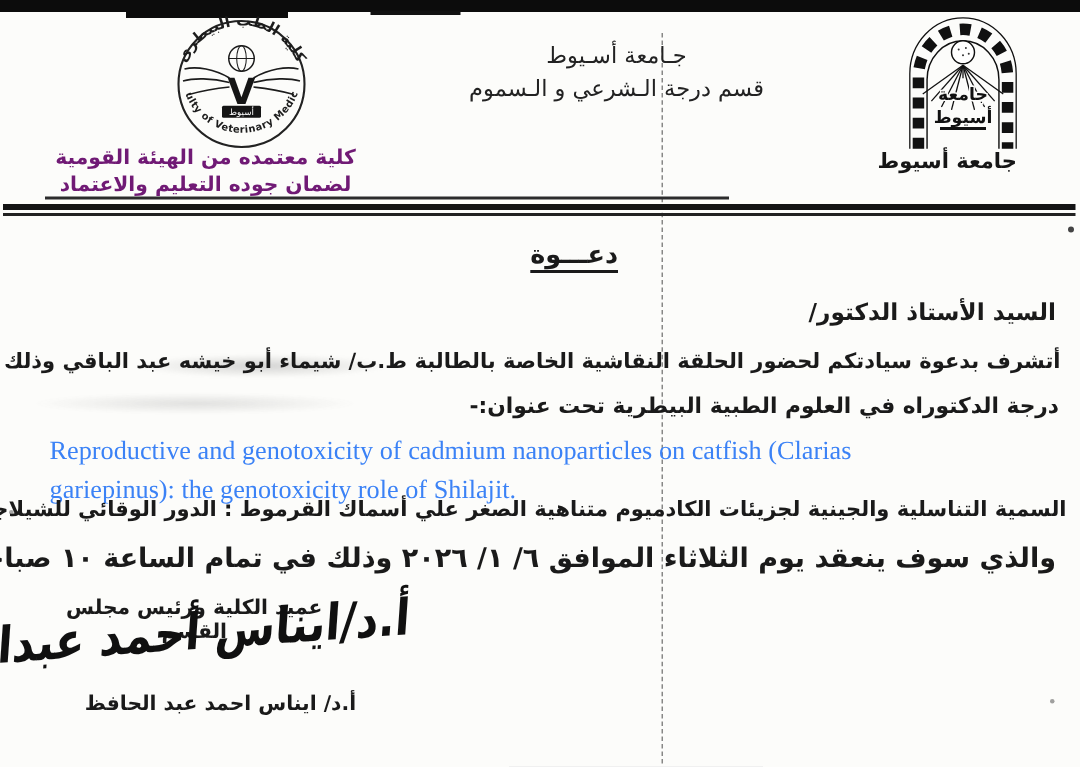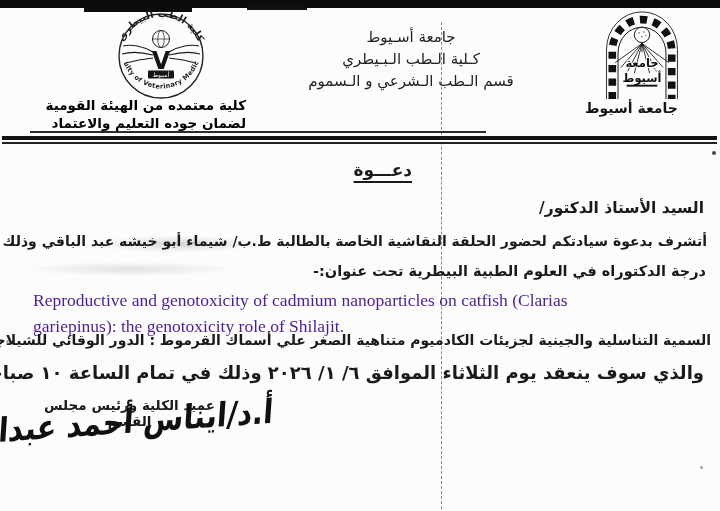--- a/index.html
+++ b/index.html
@@ -14,36 +14,36 @@
   .fold{position:absolute;left:441px;top:22px;height:487px;width:0;border-left:1px dashed #6a6a6a;opacity:.8;}
   .speck{position:absolute;background:#444;border-radius:50%;}
   .smudge{position:absolute;background:radial-gradient(ellipse at center,rgba(110,110,110,.28),rgba(110,110,110,0) 70%);filter:blur(1px);}
   
   .logo-left{position:absolute;left:99px;top:11px;}
   .hdr-center{position:absolute;left:285px;top:26px;width:252px;text-align:center;
     font-size:15px;line-height:22px;color:#222;font-weight:500;}
   .logo-right{position:absolute;left:596px;top:9px;}
   .logo-right-caption{position:absolute;left:585px;top:100px;width:116px;text-align:left;
     font-weight:bold;font-size:14px;color:#161616;}
-  .accred{position:absolute;left:28px;top:96px;width:218px;text-align:right;
-    font-weight:bold;font-size:13.5px;line-height:18px;color:#000000;}
+  .accred{position:absolute;left:28px;top:96px;width:218px;text-align:center;
+    font-weight:bold;font-size:13.5px;line-height:18px;color:#701a75;}
   .thin-rule{position:absolute;left:30px;top:131px;width:456px;height:2px;background:#2c2c2c;}
   .rule-thick{position:absolute;left:2px;top:136px;width:715px;height:4px;background:#141414;}
   .rule-thin{position:absolute;left:2px;top:142px;width:715px;height:2px;background:#222;}
   
   .title{position:absolute;left:292px;top:160px;width:120px;text-align:right;
     font-size:17px;font-weight:bold;text-decoration:underline;text-underline-offset:5px;
     text-decoration-thickness:1.5px;}
   .salutation{position:absolute;right:16px;top:199px;font-size:15.5px;font-weight:bold;margin-left:45px;}
   .para1{position:absolute;right:13px;top:233px;left:18px;text-align:right;white-space:nowrap;
     font-size:14px;font-weight:600;}
   .para2{position:absolute;right:14px;top:263px;text-align:right;white-space:nowrap;
     font-size:14.5px;font-weight:700;}
   .en-title{position:absolute;left:33px;top:287px;width:600px;
-    font-family:"Liberation Serif",serif;font-size:17.5px;line-height:26px;color:#4c1d95;}
+    font-family:"Liberation Serif",serif;font-size:17.5px;line-height:26px;color:#3b82f6;}
   .ar-title{position:absolute;right:9px;top:332px;left:4px;text-align:right;white-space:nowrap;
     font-size:14px;font-weight:bold;}
   .schedule{position:absolute;right:16px;top:362px;white-space:nowrap;
     font-size:18px;font-weight:bold;}
   
   .role{position:absolute;left:22px;top:397px;width:215px;text-align:center;
     font-size:13.5px;font-weight:bold;}
   .signature{position:absolute;left:4px;top:413px;width:270px;text-align:center;white-space:nowrap;
     font-size:29px;font-weight:bold;color:#101010;
     transform:rotate(-4deg) skewX(-8deg) scaleY(1.15);transform-origin:left center;}
@@ -88,23 +88,22 @@
       <path d="M70,41 C80,35 92,33 100,35"></path>
       <path d="M70,44 C82,41 94,41 101,43"></path>
       <path d="M70,47 C80,48 90,50 97,52"></path>
     </g>
     <text x="62" y="58" font-size="24" font-weight="bold" text-anchor="middle" fill="#151515">V</text>
     <rect x="49" y="59.5" width="26" height="8" rx="1" fill="#151515"></rect>
     <text x="62" y="65.6" font-size="5.8" text-anchor="middle" fill="#ffffff">أسيوط</text>
   </svg>
 
   <div class="hdr-center" dir="rtl">
-    <div>جامعة أسـيوط</div>
-    <div>كـلية الـطب الـبـيطري</div>
-    <div>قسم الـطب الـشرعي و الـسموم</div>
+    <div>جـامعة أسـيوط</div>
+    <div>قسم درجة الـشرعي و الـسموم</div>
   </div>
 
   <svg class="logo-right" width="92" height="92" viewBox="0 0 92 96">
     <path d="M9,94 L9,42 A37,39 0 0 1 83,42 L83,94" fill="none" stroke="#111" stroke-width="0.9"></path>
     <path d="M15,94 L15,44 A31,33 0 0 1 77,44 L77,94" fill="none" stroke="#111" stroke-width="8" stroke-dasharray="7.5 6.5"></path>
     <path d="M21,94 L21,46 A25,27 0 0 1 71,46 L71,94" fill="none" stroke="#111" stroke-width="1"></path>
     <circle cx="46" cy="27" r="8" fill="#fff" stroke="#111" stroke-width="1"></circle>
     <circle cx="43" cy="25" r="0.7" fill="#333"></circle>
       <circle cx="48" cy="24" r="0.7" fill="#333"></circle>
     <circle cx="46" cy="29" r="0.7" fill="#333"></circle>
@@ -143,14 +142,15 @@
   <div class="en-title">
     <div>Reproductive and genotoxicity of cadmium nanoparticles on catfish  (Clarias</div>
     <div>gariepinus): the genotoxicity role of Shilajit.</div>
   </div>
 
   <div class="ar-title" dir="rtl">السمية التناسلية والجينية لجزيئات الكادميوم متناهية الصغر علي أسماك القرموط : الدور الوقائي للشيلاجيت.</div>
   <div class="schedule" dir="rtl">والذي سوف ينعقد يوم الثلاثاء الموافق ٦/ ١/ ٢٠٢٦ وذلك في تمام الساعة ١٠ صباحا بمدرج القسم.</div>
 
   <div class="role" dir="rtl">عميد الكلية ورئيس مجلس القسم</div>
   <div class="signature" dir="rtl">أ.د/ايناس أحمد عبدالحافظ</div>
+  <div class="printed-name" dir="rtl">أ.د/ ايناس احمد عبد الحافظ</div>
 
 </div>
 
 </body></html>

